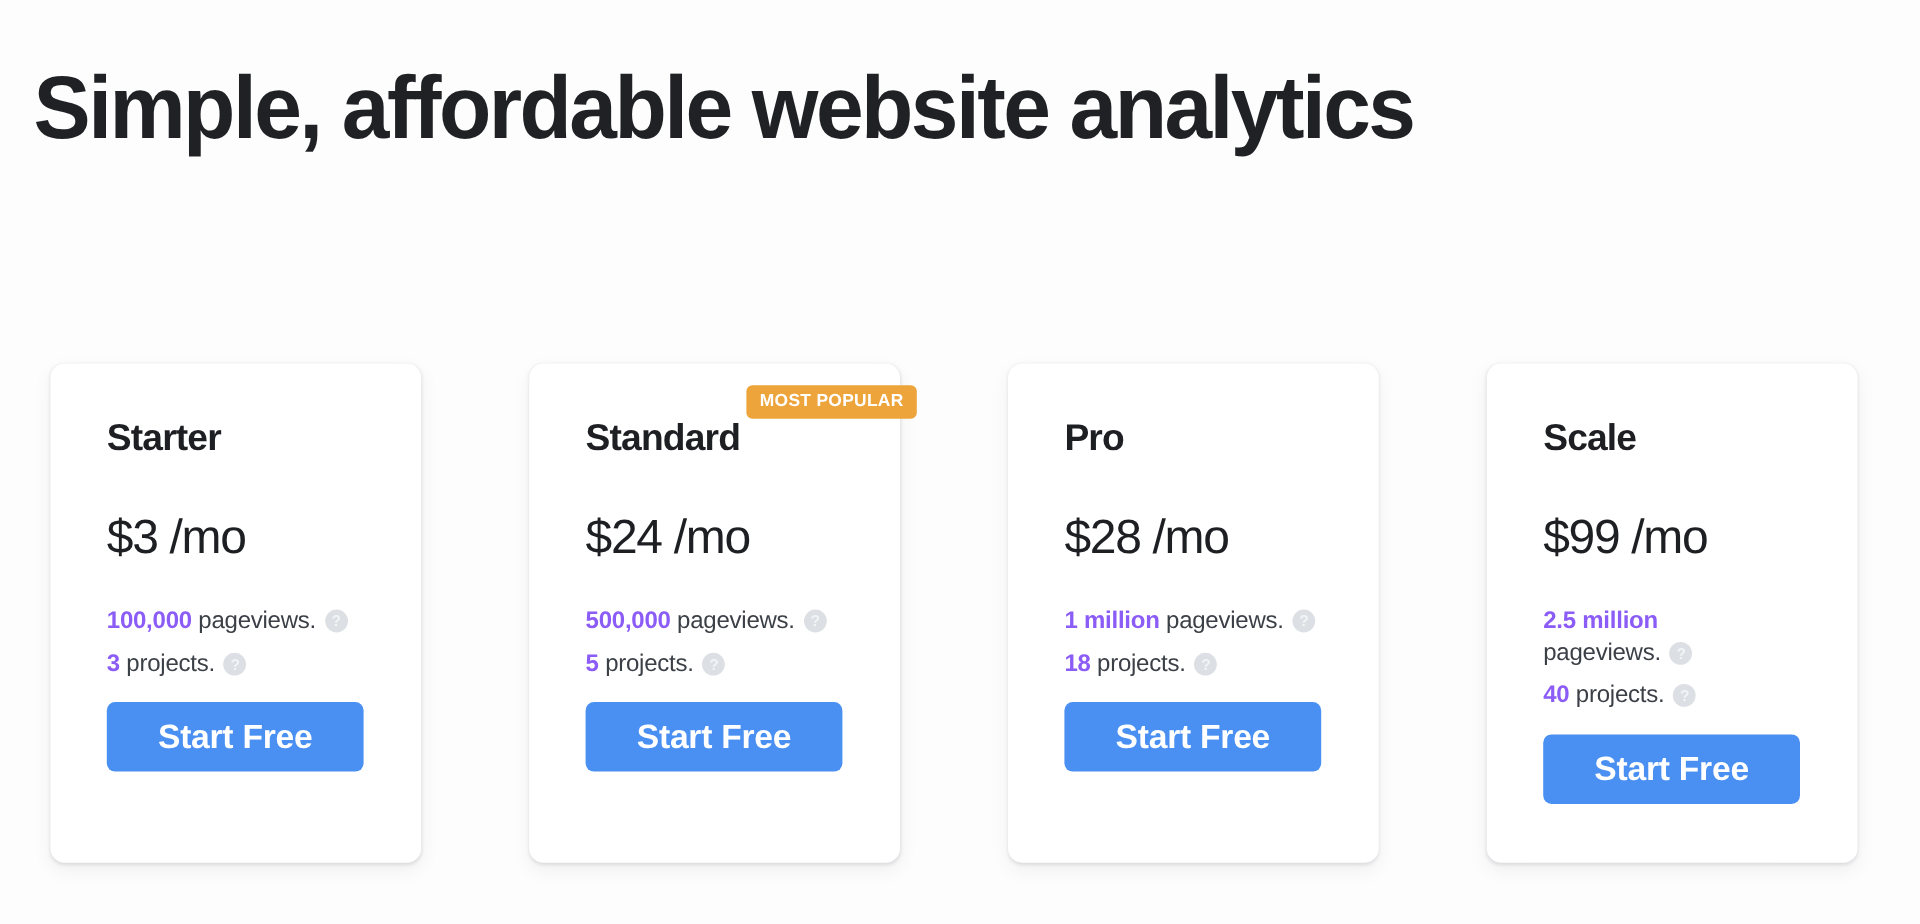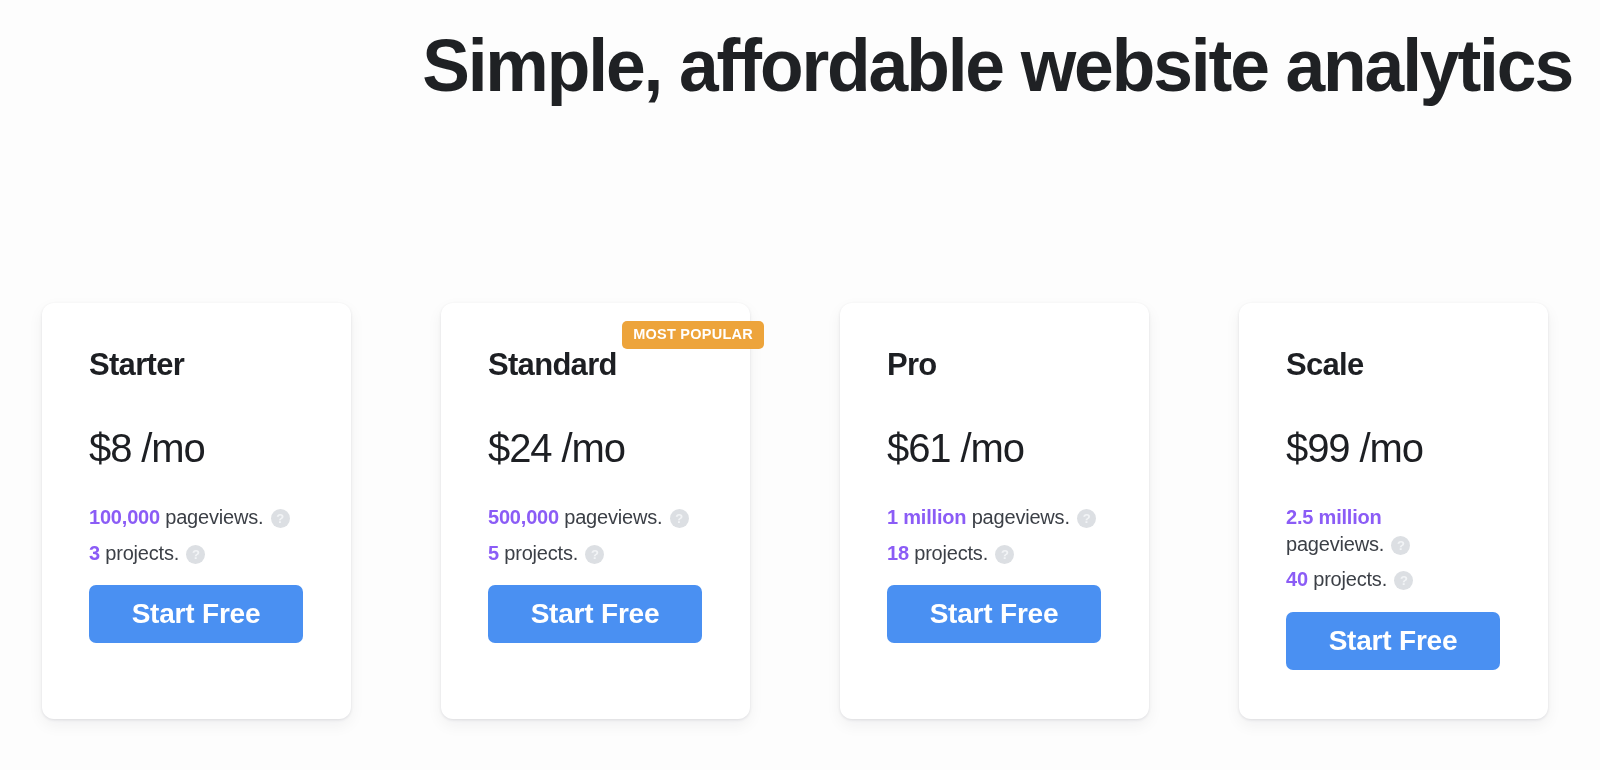--- a/index.html
+++ b/index.html
@@ -15,22 +15,22 @@
 
   .page {
     width: 1600px;
     height: 770px;
     position: relative;
     background: #fdfdfd;
   }
 
   
   .hero {
-    padding-top: 28px;
-    text-align: right;
+    padding-top: 52px;
+    text-align: left;
   }
 
   .hero-title {
     font-size: 74px;
     line-height: 1.02;
     font-weight: 700;
     letter-spacing: -2.2px;
     color: #1f2124;
     font-family: "Liberation Sans", sans-serif;
     transform: scaleX(0.965);
@@ -159,21 +159,21 @@
 <div class="page">
 
   <div class="hero">
     <h1 class="hero-title">Simple, affordable website analytics</h1>
   </div>
 
   <div class="plans">
 
     <div class="plan-card">
       <div class="plan-name">Starter</div>
-      <div class="plan-price">$8 /mo</div>
+      <div class="plan-price">$3 /mo</div>
       <div class="features">
         <div class="feature">
           <b>100,000</b>
           <span>pageviews.</span>
           <span class="help-icon">?</span>
         </div>
         <div class="feature">
           <b>3</b>
           <span>projects.</span>
           <span class="help-icon">?</span>
@@ -196,21 +196,21 @@
           <b>5</b>
           <span>projects.</span>
           <span class="help-icon">?</span>
         </div>
       </div>
       <button class="cta">Start Free</button>
     </div>
 
     <div class="plan-card">
       <div class="plan-name">Pro</div>
-      <div class="plan-price">$61 /mo</div>
+      <div class="plan-price">$28 /mo</div>
       <div class="features">
         <div class="feature">
           <b>1 million</b>
           <span>pageviews.</span>
           <span class="help-icon">?</span>
         </div>
         <div class="feature">
           <b>18</b>
           <span>projects.</span>
           <span class="help-icon">?</span>

